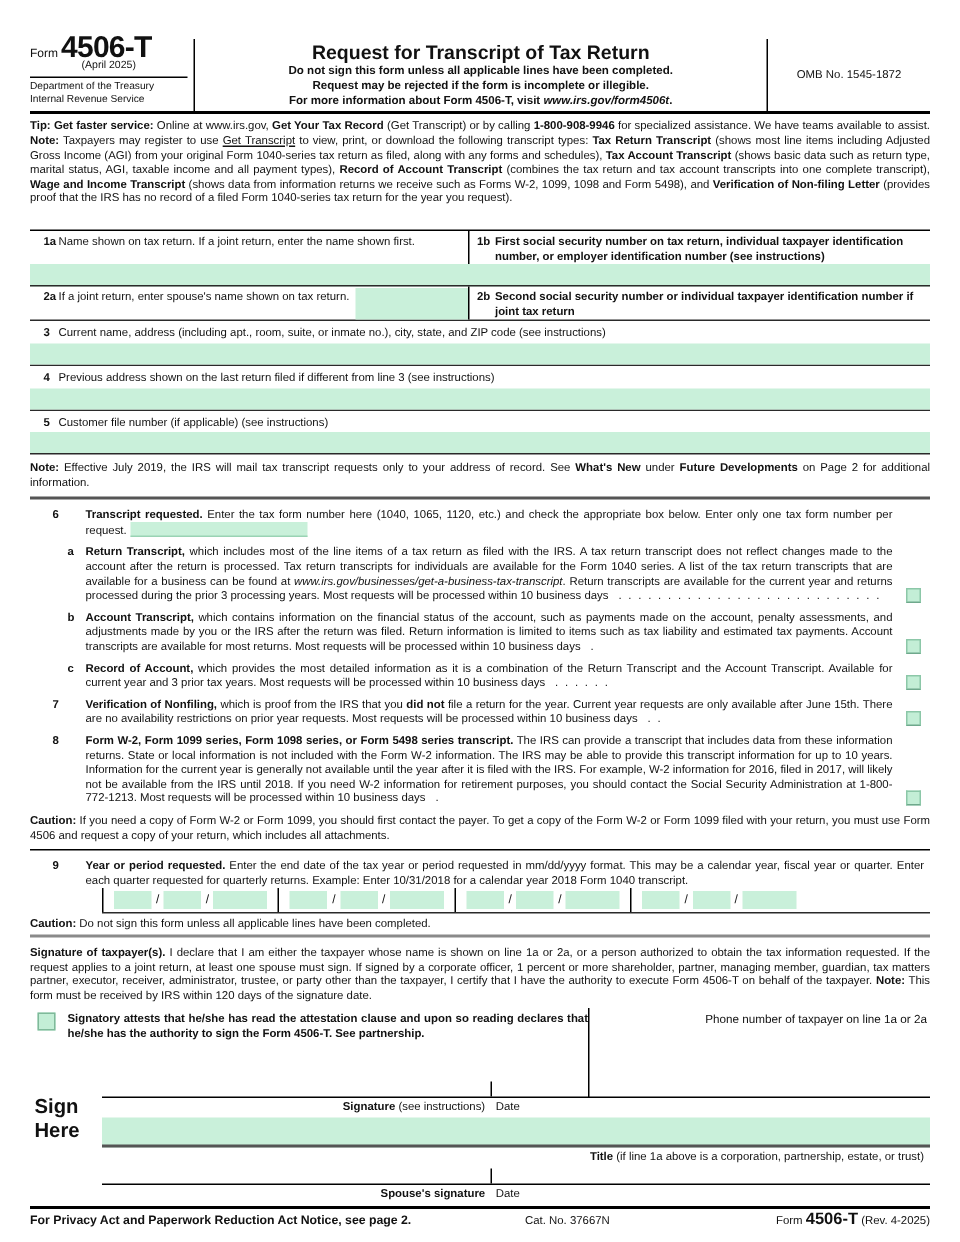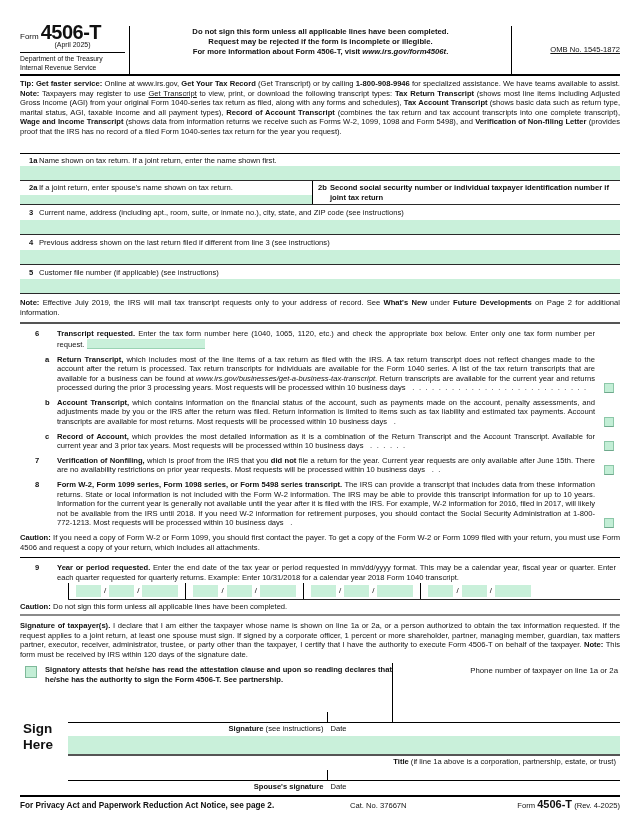--- a/index.html
+++ b/index.html
@@ -15,37 +15,37 @@
   .hdr-left { width: 110px; border-right: 1px solid #000; padding: 2px 4px 2px 0; }
   .hl-top { white-space: nowrap; }
   .form-word { font-size: 8px; }
   .form-num { font-size: 20px; font-weight: bold; letter-spacing: -0.5px; margin-left: 2px; }
   .hl-rev { text-align: center; font-size: 7px; margin-top: -2px; }
   .hl-rule { border-top: 1px solid #000; margin: 3px 0 2px; }
   .hl-dept { font-size: 6.8px; line-height: 8.4px; }
   .hdr-center { flex: 1; text-align: center; padding: 1px 8px 3px; border-right: 1px solid #000; }
   .hdr-title { font-size: 13px; font-weight: bold; line-height: 15px; }
   .hdr-sub { font-size: 7.7px; font-weight: bold; line-height: 9.8px; }
-  .hdr-right { width: 108px; display: flex; align-items: center; justify-content: flex-end; font-size: 7.6px; text-decoration: underline; }
+  .hdr-right { width: 108px; display: flex; align-items: center; justify-content: center; font-size: 7.6px; }
 
   
   .tip { padding: 3px 0 16px; border-bottom: 1px solid #000; text-align: justify; }
 
   
   .t12 .lblrow12 { display: grid; grid-template-columns: 292px 1fr; }
   .cell { display: flex; padding: 2px 4px 1px 0; }
   .cell .ln { font-weight: bold; width: 19px; text-align: left; padding-left: 9px; flex: none; }
   .cell .ltxt { flex: 1; }
   .cell.rc { border-left: 1px solid #000; }
   .cell.rc .ln { padding-left: 5px; width: 17px; }
   .cell.rc .ltxt { font-weight: bold; }
   .gband { background: #c9f0da; height: 15px; }
   .g-b { border-bottom: 1.6px solid #2a2a2a; }
   .r2 { display: grid; grid-template-columns: 292px 1fr; border-bottom: 1.6px solid #2a2a2a; }
-  .r2col { display: flex; flex-direction: column; }
+  .r2col { display: flex; flex-direction: row; }
   .r2col .gfill { flex: 1; background: #c9f0da; margin-top: 1px; }
   .r2col.right { border-left: 1px solid #000; }
   .r2col.right .gfill { margin-left: 0; }
   .r345 { border-bottom: 1.6px solid #2a2a2a; }
   .r345 .lbl { display: flex; padding: 3px 0 2px; }
   .r345 .ln { font-weight: bold; width: 19px; padding-left: 9px; flex: none; }
   .r345 .gband { height: 14px; }
   .notep { margin: 4px 0 5px; text-align: justify; }
 
   .rule2 { border-top: 2px solid #555; }
@@ -112,36 +112,41 @@
     <div class="hdr-left">
       <div class="hl-top">
         <span class="form-word">Form</span><span class="form-num">4506-T</span>
       </div>
       <div class="hl-rev">(April 2025)</div>
       <div class="hl-rule"></div>
       <div class="hl-dept">Department of the Treasury</div>
       <div class="hl-dept">Internal Revenue Service</div>
     </div>
     <div class="hdr-center">
+      <div class="hdr-title">Request for Transcript of Tax Return</div>
       <div class="hdr-sub">Do not sign this form unless all applicable lines have been completed.</div>
       <div class="hdr-sub">Request may be rejected if the form is incomplete or illegible.</div>
       <div class="hdr-sub"><span style="font-weight: bold;">For more information about Form 4506-T, visit </span><span style="font-weight: bold; font-style: italic;">www.irs.gov/form4506t</span><span style="font-weight: bold;">.</span></div>
     </div>
     <div class="hdr-right">
       <span>OMB No. 1545-1872</span>
     </div>
   </div>
 
   <div class="tip"><span style="font-weight: bold;">Tip: Get faster service:</span><span> Online at www.irs.gov, </span><span style="font-weight: bold;">Get Your Tax Record</span><span> (Get Transcript) or by calling </span><span style="font-weight: bold;">1-800-908-9946</span><span> for specialized assistance. We have teams available to assist. </span><span style="font-weight: bold;">Note:</span><span> Taxpayers may register to use </span><span style="text-decoration: underline;">Get Transcript</span><span> to view, print, or download the following transcript types: </span><span style="font-weight: bold;">Tax Return Transcript</span><span> (shows most line items including Adjusted Gross Income (AGI) from your original Form 1040-series tax return as filed, along with any forms and schedules), </span><span style="font-weight: bold;">Tax Account Transcript</span><span> (shows basic data such as return type, marital status, AGI, taxable income and all payment types), </span><span style="font-weight: bold;">Record of Account Transcript</span><span> (combines the tax return and tax account transcripts into one complete transcript), </span><span style="font-weight: bold;">Wage and Income Transcript</span><span> (shows data from information returns we receive such as Forms W-2, 1099, 1098 and Form 5498), and </span><span style="font-weight: bold;">Verification of Non-filing Letter</span><span> (provides proof that the IRS has no record of a filed Form 1040-series tax return for the year you request).</span></div>
 
   <div class="t12">
     <div class="lblrow12">
       <div class="cell">
         <span class="ln">1a</span>
         <div class="ltxt">Name shown on tax return. If a joint return, enter the name shown first.</div>
+      </div>
+      <div class="cell rc">
+        <span class="ln">1b</span>
+        <div class="ltxt">First social security number on tax return, individual taxpayer identification number, or employer identification number (see instructions)</div>
       </div>
     </div>
     <div class="gband g-b"></div>
     <div class="r2">
       <div class="r2col">
         <div class="cell">
           <span class="ln">2a</span>
           <div class="ltxt">If a joint return, enter spouse's name shown on tax return.</div>
         </div>
         <div class="gfill"></div>

